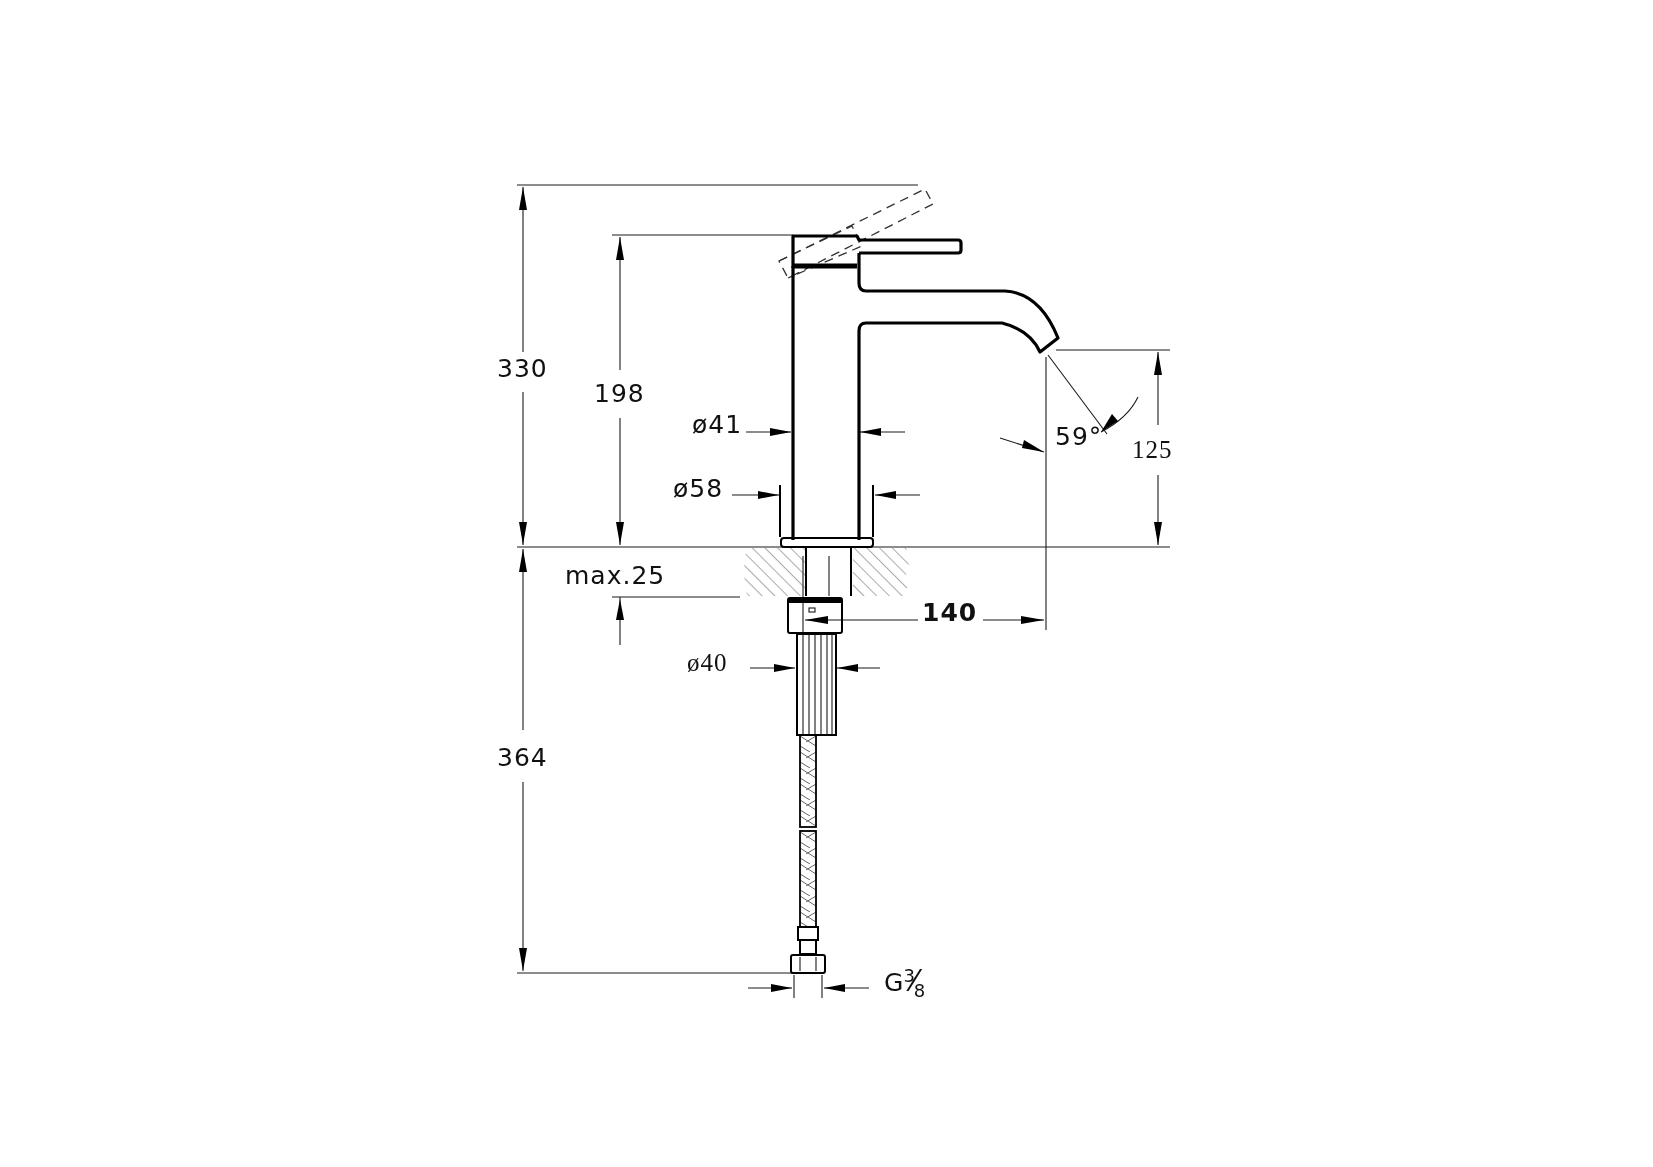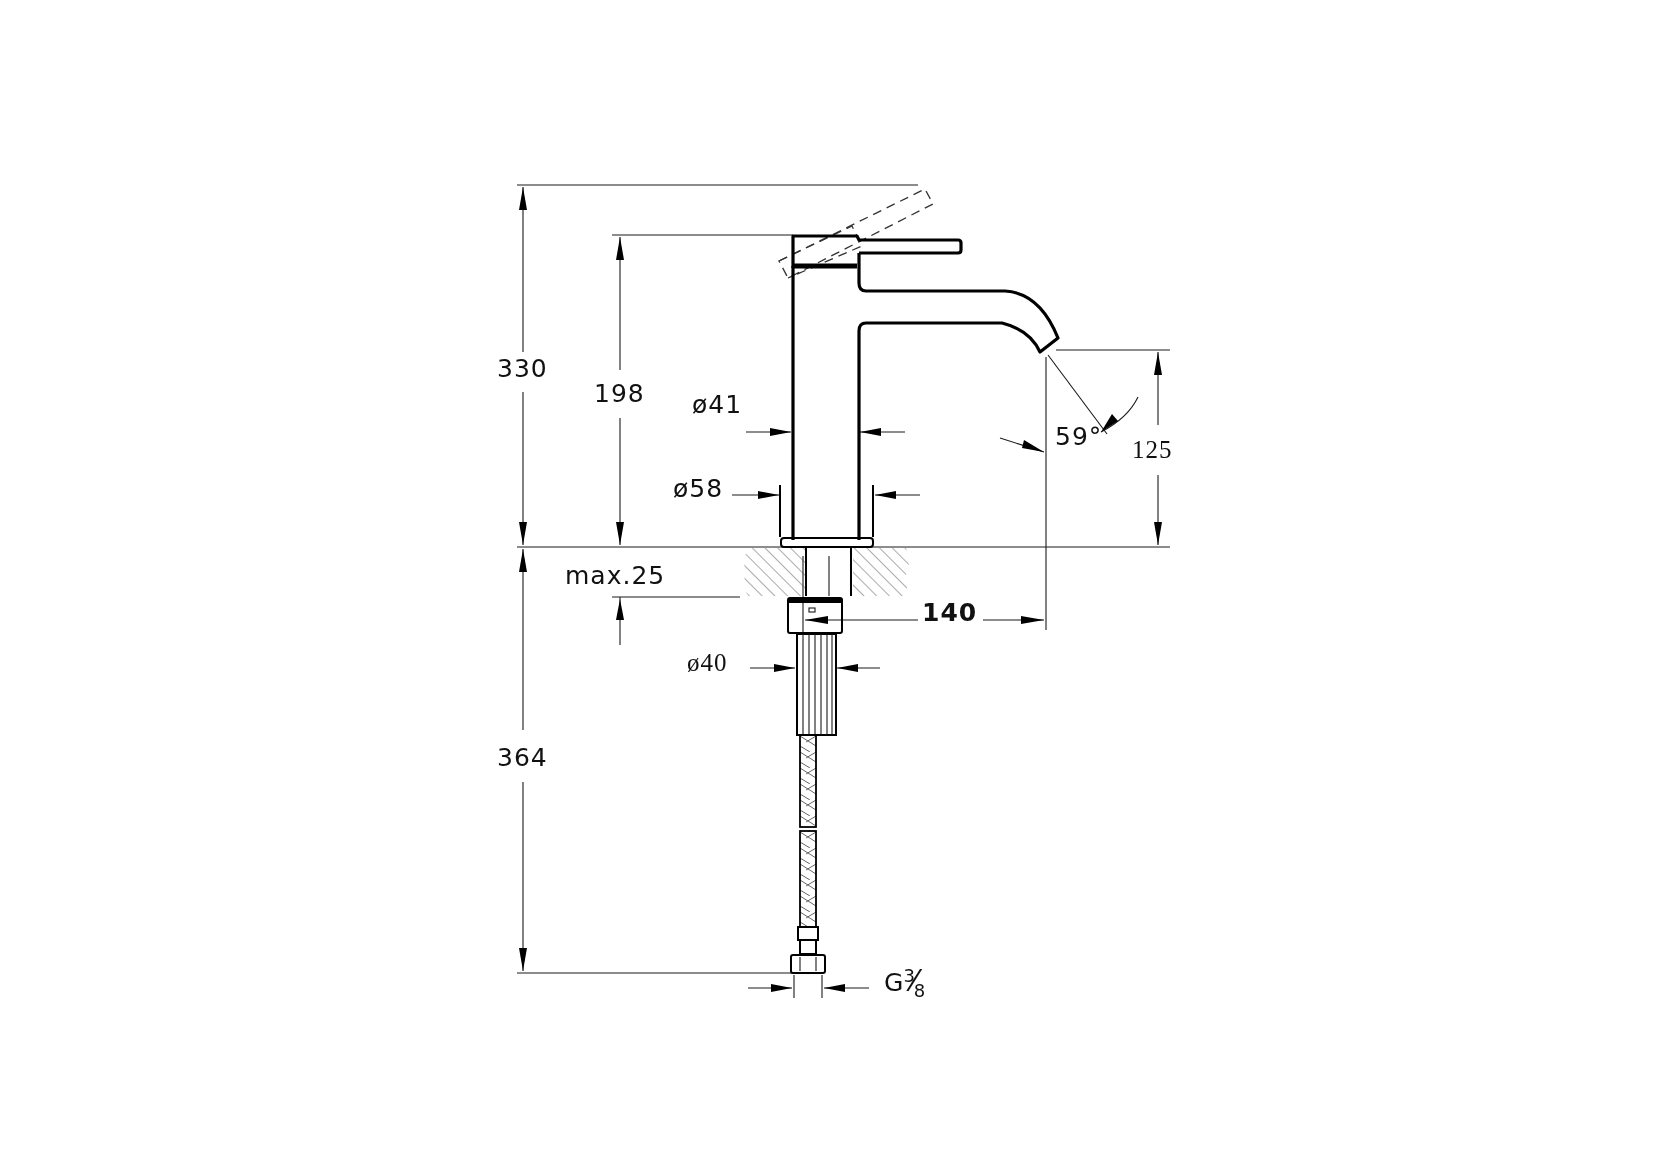--- a/index.html
+++ b/index.html
@@ -172,21 +172,21 @@
     <rect class="med" x="798" y="927" width="20" height="13"></rect>
     <rect class="med" x="800" y="940" width="16" height="14"></rect>
     <rect class="med" x="791" y="955" width="34" height="18" rx="2"></rect>
     <line class="thin" x1="800" y1="957" x2="800" y2="971"></line>
     <line class="thin" x1="816" y1="957" x2="816" y2="971"></line>
   </g>
 </svg>
 
 <div class="lbl" style="left:497px; top:356px;">330</div>
 <div class="lbl" style="left:594px; top:381px;">198</div>
-<div class="lbl" style="left:692px; top:392px;text-align:center;">ø41</div>
+<div class="lbl" style="left:692px; top:412px;text-align:center;">ø41</div>
 <div class="lbl" style="left:673px; top:476px;">ø58</div>
 <div class="lbl" style="left:1055px; top:424px;">59°</div>
 <div class="lbl" style="left:1132px; top:437px;font-family:Liberation Serif, serif;">125</div>
 <div class="lbl" style="left:565px; top:563px;text-align:right;">max.25</div>
 <div class="lbl" style="left:922px; top:600px;font-weight:bold;">140</div>
 <div class="lbl" style="left:687px; top:650px;font-family:Liberation Serif, serif;">ø40</div>
 <div class="lbl" style="left:497px; top:745px;text-align:right;">364</div>
 <div class="frac" style="left:884px; top:966px;">
   <span>G</span><span class="num">3</span><span class="slash">⁄</span><span class="den">8</span>
 </div>

